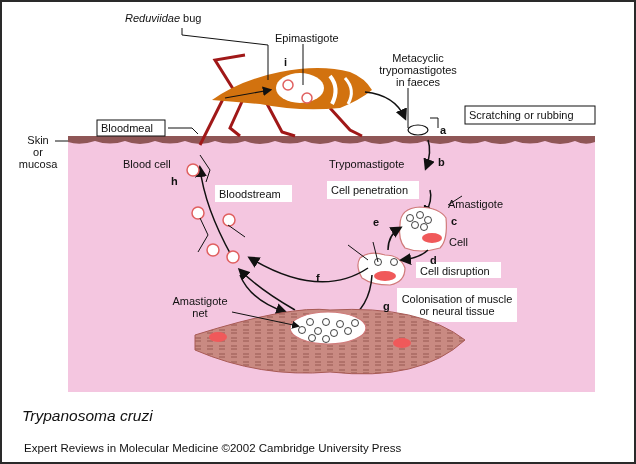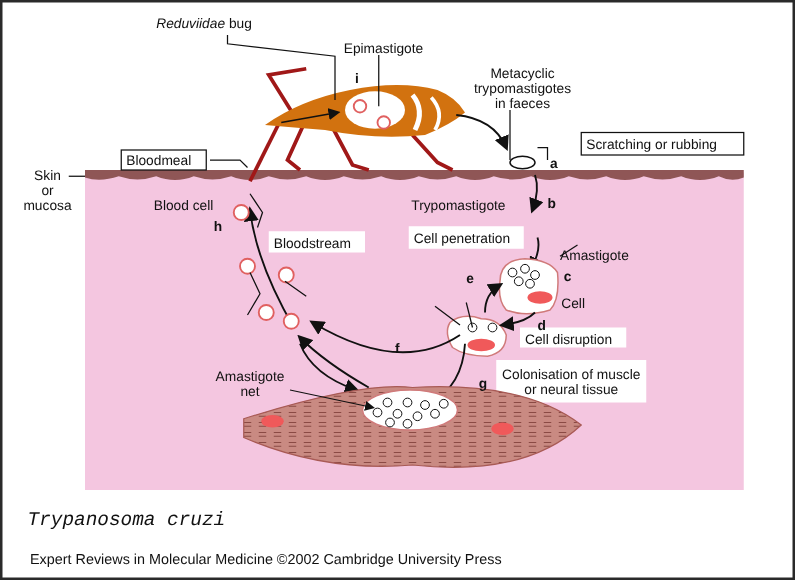--- a/index.html
+++ b/index.html
@@ -2,21 +2,21 @@
 <html><head>
 <meta charset="utf-8">
 <style>
   html, body { margin:0; padding:0; background:#ffffff; }
   body { width:636px; height:464px; overflow:hidden; font-family:"Liberation Sans", sans-serif; }
   .frame { position:absolute; left:0; top:0; width:632px; height:460px; border:2px solid #2a2a2a; background:#ffffff; }
   svg.diagram { position:absolute; left:0; top:0; }
   .lbl { font-family:"Liberation Sans", sans-serif; font-size:11px; fill:#111; }
   .lbl-b { font-family:"Liberation Sans", sans-serif; font-size:11px; font-weight:bold; fill:#111; }
   .caption { position:absolute; left:22px; top:407px; font-size:15.5px; color:#111; line-height:17px; }
-  .caption i { font-style:italic;font-family:Liberation Mono, monospace; }
+  .caption i { font-style:italic; }
   .credit { position:absolute; left:24px; top:442px; font-size:11.5px; color:#111;text-align:center; }
 </style>
 </head>
 <body>
 
 <div class="frame"></div>
 
 <svg class="diagram" width="636" height="464" viewBox="0 0 636 464">
   <defs>
     <marker id="ah" markerWidth="8" markerHeight="8" refX="6" refY="4" orient="auto">

